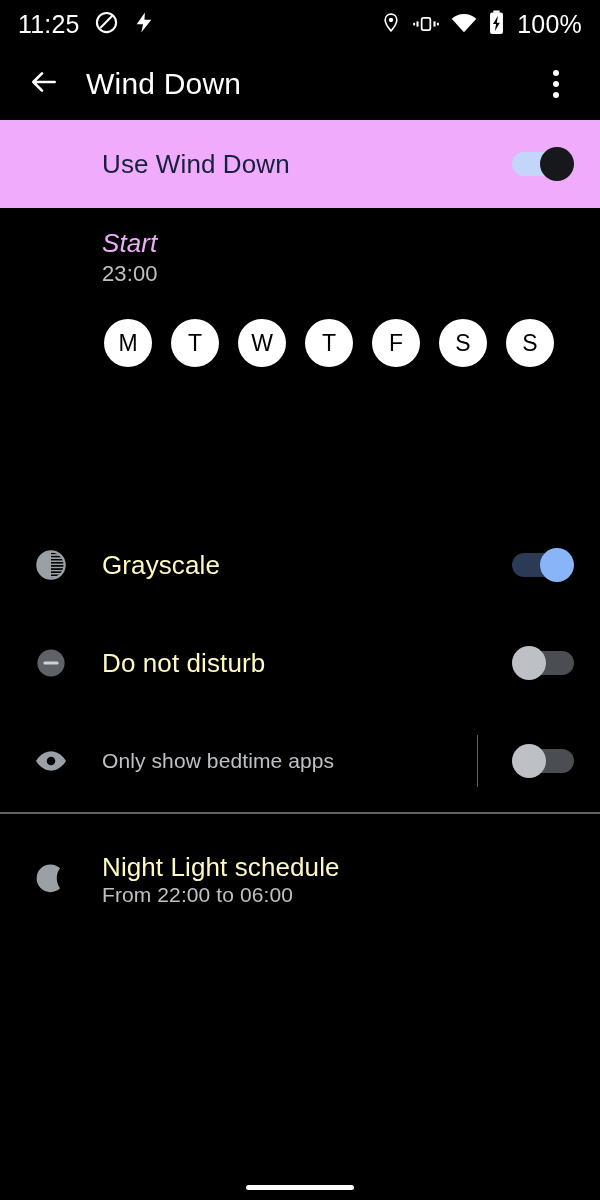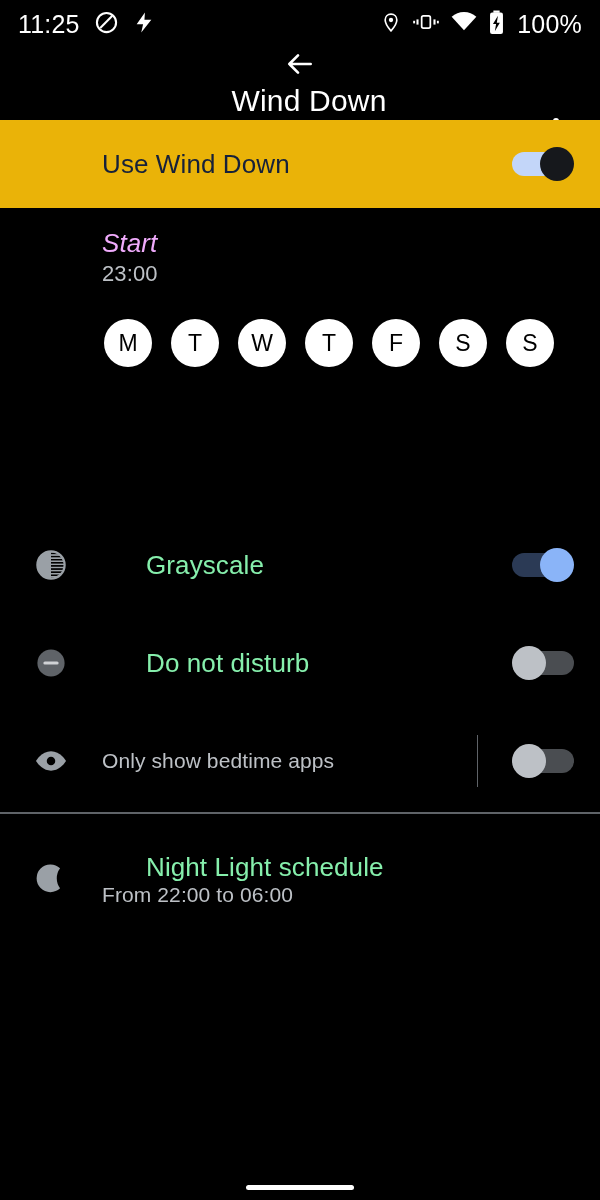--- a/index.html
+++ b/index.html
@@ -10,45 +10,45 @@
     overflow: hidden;
   }
   .screen { position: relative; width: 600px; height: 1200px; background: #000; }
 
   
   .status-bar {
     position: absolute; top: 0; left: 0; width: 600px; height: 48px;
     display: flex; align-items: center; justify-content: space-between;
     padding: 0 18px;
   }
-  .status-left, .status-right { display: flex; align-items: center; }
+  .status-left, .status-right { display: flex; align-items: flex-end; }
   .status-left { gap: 14px; }
   .status-right { gap: 12px; }
   .status-time { color: #fff; font-size: 25px; font-weight: 500; letter-spacing: .2px; }
   .battery-pct { color: #fff; font-size: 25px; font-weight: 500; letter-spacing: .2px; margin-left: 1px; }
   .sicon { display: block; }
 
   
   .app-bar {
     position: absolute; top: 48px; left: 0; width: 600px; height: 72px;
-    display: flex; align-items: center; padding: 0 20px; flex-direction: column;
+    display: flex; align-items: center; padding: 0 20px;
   }
   .back-btn { width: 48px; height: 48px; display: flex; align-items: center; justify-content: center; cursor: pointer; }
   .app-title { color: #fff; font-size: 30px; font-weight: 500; margin-left: 18px; letter-spacing: .2px; }
   .overflow-btn {
     margin-left: auto; width: 48px; height: 48px;
     display: flex; flex-direction: column; align-items: center; justify-content: center; gap: 5px;
     cursor: pointer;
   }
   .overflow-btn i { width: 6px; height: 6px; border-radius: 50%; background: #fff; display: block; }
 
   
   .master-banner {
     position: absolute; top: 120px; left: 0; width: 600px; height: 88px;
-    background: #eab308;
+    background: #f0abfc;
     display: flex; align-items: center; padding: 0 26px 0 102px;
     cursor: pointer;
   }
   .master-banner .label { color: #16213a; font-size: 26px; letter-spacing: .1px; }
   .master-switch { margin-left: auto; position: relative; width: 62px; height: 34px; cursor: pointer; }
   .master-switch .track {
     position: absolute; left: 0; top: 5px; width: 56px; height: 24px;
     border-radius: 12px; background: #c3d6f9;
   }
   .master-switch .thumb {
@@ -74,21 +74,21 @@
   .rows { position: absolute; top: 516px; left: 0; width: 600px; }
   .row {
     position: relative; display: flex; align-items: center;
     min-height: 98px; padding: 0 26px 0 0; cursor: pointer;
   }
   .row .lead-icon {
     width: 102px; flex: none;
     display: flex; align-items: center; justify-content: center;
   }
   .row .texts { flex: 1; padding-right: 12px; }
-  .row .r-title { color: #86efac; font-size: 26px; letter-spacing: .1px; margin-left: 44px; }
+  .row .r-title { color: #fef9c3; font-size: 26px; letter-spacing: .1px; }
   .row .r-sub { color: #bdc1c6; font-size: 21px; letter-spacing: .1px; }
   .v-divider { width: 1px; height: 52px; background: #5f6368; margin-right: 34px; flex: none; }
 
   .switch { position: relative; width: 62px; height: 34px; flex: none; cursor: pointer; }
   .switch .track { position: absolute; top: 5px; width: 56px; height: 24px; border-radius: 12px; }
   .switch .thumb { position: absolute; top: 0; width: 34px; height: 34px; border-radius: 50%; }
   .switch.on .track  { left: 0; background: #2b3a55; }
   .switch.on .thumb  { right: 0; background: #8AB4F8; }
   .switch.off .track { right: 0; background: #4a4d51; }
   .switch.off .thumb { left: 0; background: #bdc1c6; }

